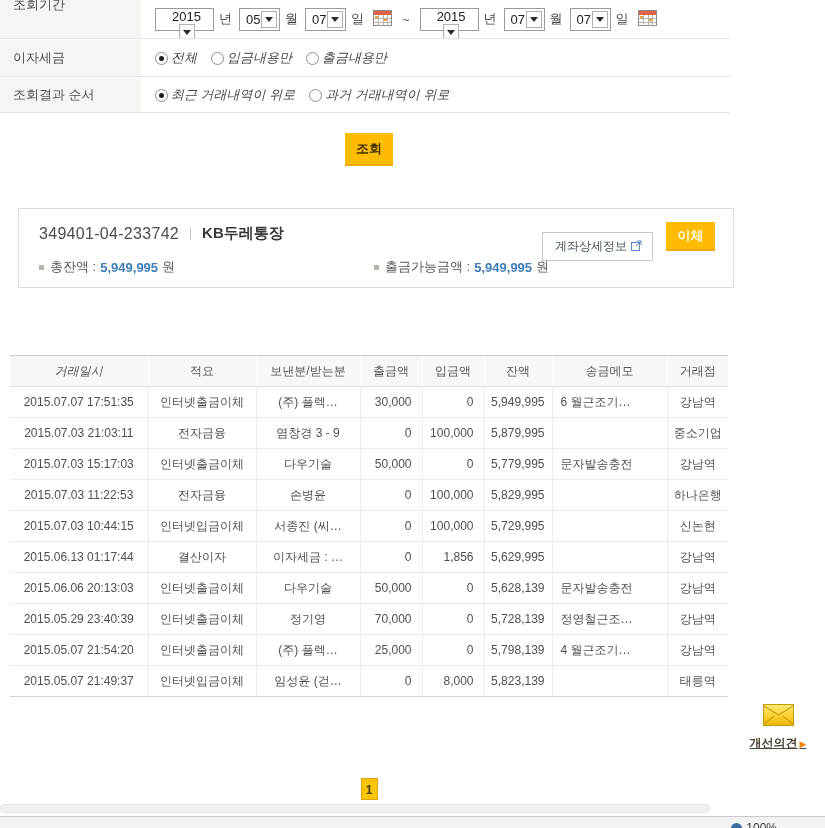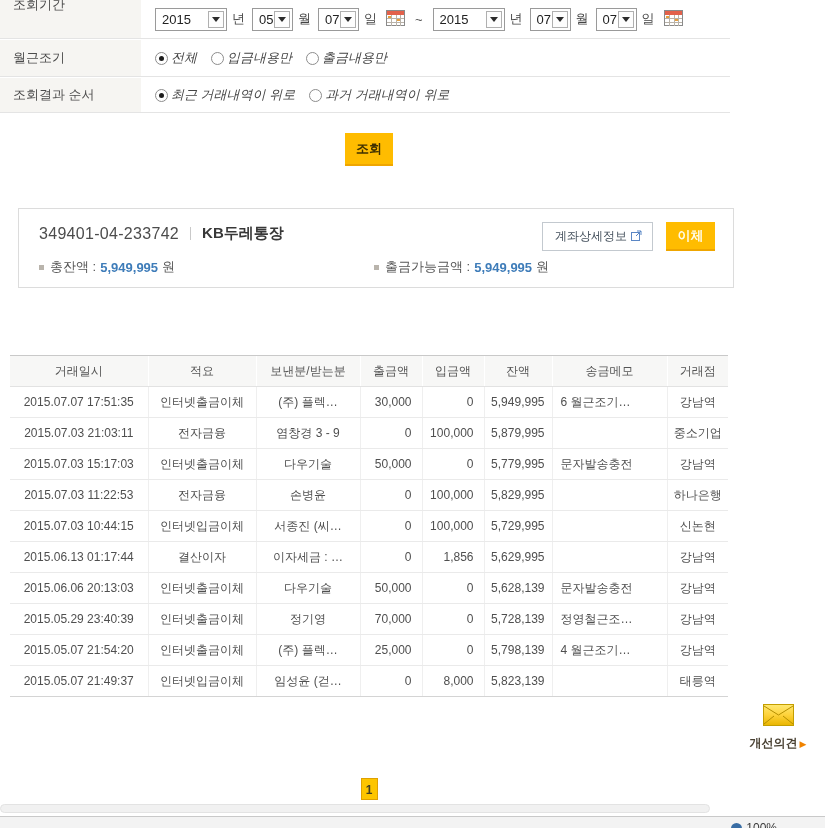--- a/index.html
+++ b/index.html
@@ -13,21 +13,21 @@
   .row-content { top:40px; height:37px; }
   .row-order { top:78px; height:35px; }
   .form-label { position:absolute; left:0; top:0; bottom:0; width:141px; background:#f6f5f2;
                 font-size:13px; color:#4c4c4c; display:flex; align-items:center; padding-left:13px; }
   .row-period .form-label span { position:relative; top:-14px; }
   .black-edge { position:absolute; left:0; top:0; width:2px; height:39px; background:#161616; }
   .form-content { position:absolute; left:155px; top:0; bottom:0; display:flex; align-items:center; font-size:13px; color:#444; }
 
   .select { display:inline-flex; align-items:center; justify-content:space-between; height:23px;
             border:1px solid #9a9a9a; background:#fff; padding:0 2px 0 6px; }
-  .sel-year { width:72px; } .sel-two { width:41px; }
+  .sel-year { width:59px;flex-direction:column; } .sel-two { width:41px; }
   .sel-val { font-size:13px; color:#222; }
   .sel-arrow { width:16px; height:17px; border:1px solid #b0b0b0; background:#fdfdfd;
                display:inline-flex; align-items:center; justify-content:center; }
   .sel-arrow::after { content:''; border:4px solid transparent; border-top:5px solid #2b2b2b; margin-top:5px; }
   .dsep { margin:0 7px 0 5px; }
   .tilde { margin:0 10px; color:#555; }
   .cal-icon { display:inline-block; margin-left:2px; cursor:pointer; }
 
   .radio { width:13px; height:13px; border:1px solid #8d8d8d; border-radius:50%; background:#fff;
            display:inline-block; position:relative; margin-right:3px; flex:none; }
@@ -45,55 +45,55 @@
                  border:1px solid #dcdcdc; background:#fff;margin-left:8px; }
   .acct-line1 { position:absolute; left:20px; top:15px; display:flex; align-items:center; }
   .acct-number { font-size:16px; color:#4c4c4c; letter-spacing:.3px; }
   .acct-divider { width:1px; height:13px; background:#c9c9c9; margin:0 11px; }
   .acct-name { font-size:15px; font-weight:bold; color:#383838; }
   .acct-line2 { position:absolute; left:20px; top:49px; right:20px; font-size:13px; color:#555;
                 display:flex; align-items:center; }
   .bullet { width:5px; height:5px; background:#b9b4ac; display:inline-block; margin-right:6px; flex:none; }
   .amount { color:#3e7cb9; font-weight:bold; margin:0 4px; }
   .group2 { position:absolute; left:335px; display:flex; align-items:center; }
-  .detail-btn { position:absolute; right:80px; top:13px; height:29px; padding:0 10px 0 12px;
+  .detail-btn { position:absolute; right:80px; top:23px; height:29px; padding:0 10px 0 12px;
                 background:#fff; border:1px solid #c3c9cf; font-size:12px; color:#44505c;
                 display:inline-flex; align-items:center; gap:4px; cursor:pointer; font-family:inherit; }
   .transfer-btn { position:absolute; right:18px; top:13px; width:49px; height:29px;
                   background:#ffbc00; border:none; border-bottom:2px solid #efa600;
                   font-size:13px; font-weight:bold; color:#fffbe8; cursor:pointer; font-family:inherit; }
 
   
   .period-summary { position:absolute; left:10px; top:322px; width:718px; text-align:right;
                     font-size:12px; color:#7b7163; }
   .tx-table { position:absolute; left:10px; top:355px; width:718px; border-collapse:collapse;
               table-layout:fixed; font-size:12px; color:#4f4f4f; }
   .tx-table th { height:31px; background:#f7f7f6; border-top:1px solid #c9c9c9;
                  border-bottom:1px solid #e2e2e2; border-left:1px solid #fff;
                  font-weight:normal; color:#555; }
-  .tx-table th:first-child { border-left:none; }
+  .tx-table th:first-child { border-left:none;font-style:italic; }
   .tx-table td { height:31px; border-bottom:1px solid #eaeaea; border-left:1px solid #efefef;
                  background:#fff; white-space:nowrap; overflow:hidden; }
   .tx-table td:first-child { border-left:none; }
   .tx-table tr:last-child td { border-bottom:1px solid #d4d4d4; }
   .tx-table th:nth-child(1){width:138px;} .tx-table td:nth-child(1){text-align:center;}
   .tx-table th:nth-child(2){width:108px;} .tx-table td:nth-child(2){text-align:center;}
   .tx-table th:nth-child(3){width:104px;} .tx-table td:nth-child(3){text-align:center;}
   .tx-table th:nth-child(4){width:62px;}  .tx-table td:nth-child(4){text-align:right; padding-right:10px;}
   .tx-table th:nth-child(5){width:62px;}  .tx-table td:nth-child(5){text-align:right; padding-right:10px;}
   .tx-table th:nth-child(6){width:68px;}  .tx-table td:nth-child(6){text-align:right; padding-right:7px;}
   .tx-table th:nth-child(7){width:115px;} .tx-table td:nth-child(7){text-align:left; padding-left:8px;}
   .tx-table th:nth-child(8){width:61px;}  .tx-table td:nth-child(8){text-align:center;}
 
   
   .pagination { position:absolute; left:10px; top:778px; width:718px; text-align:center; }
   .page-num { display:inline-block; min-width:17px; height:22px; line-height:22px;
               background:#fdc500; border:1px solid #dfa000; color:#454023; font-size:12px;
               font-weight:bold; cursor:pointer; }
-  .feedback { position:absolute; left:738px; top:704px; width:80px; text-align:center; cursor:pointer; }
+  .feedback { position:absolute; left:738px; top:704px; width:80px; text-align:center; cursor:pointer;text-decoration:underline; }
   .feedback-label { margin-top:5px; font-size:12px; font-weight:bold; color:#494133; }
   .feedback-arrow { color:#f08300; font-size:9px; margin-left:2px; }
   .hscrollbar { position:absolute; left:0; top:804px; width:710px; height:9px;
                 background:#f1f1f1; border:1px solid #e3e3e3; border-radius:5px; }
   .status-bar { position:absolute; left:0; top:816px; width:825px; height:12px;
                 background:#f3f3f3; border-top:1px solid #c9c9c9; }
   .zoom-control { position:absolute; right:48px; top:4px; display:flex; align-items:center;
                   gap:4px; font-size:12px; color:#3a3a3a; }
   .zoom-glyph { width:11px; height:11px; border-radius:50%; background:#3a6ea5; display:inline-block; }
 </style>
@@ -151,21 +151,21 @@
             <rect x="1" y="1" width="17" height="4" fill="#e2614b"></rect>
             <path d="M1 8.5h17M1 12.5h17M5.5 5v11M10.5 5v11M14.5 5v11" stroke="#b9b2a8" stroke-width="1"></path>
             <rect x="2" y="6" width="3" height="2" fill="#e8a03c"></rect>
             <rect x="11" y="9" width="3" height="2" fill="#e8a03c"></rect>
           </svg></span>
     </div>
   </div>
 
   <div class="form-row row-content">
     <div class="form-label">
-        <span>월근조기</span>
+        <span>이자세금</span>
       </div>
     <div class="form-content">
       <span class="radio-opt">
           <span class="radio on"></span>
           <span>전체</span>
         </span>
       <span class="radio-opt">
           <span class="radio"></span>
           <span>입금내용만</span>
         </span>

